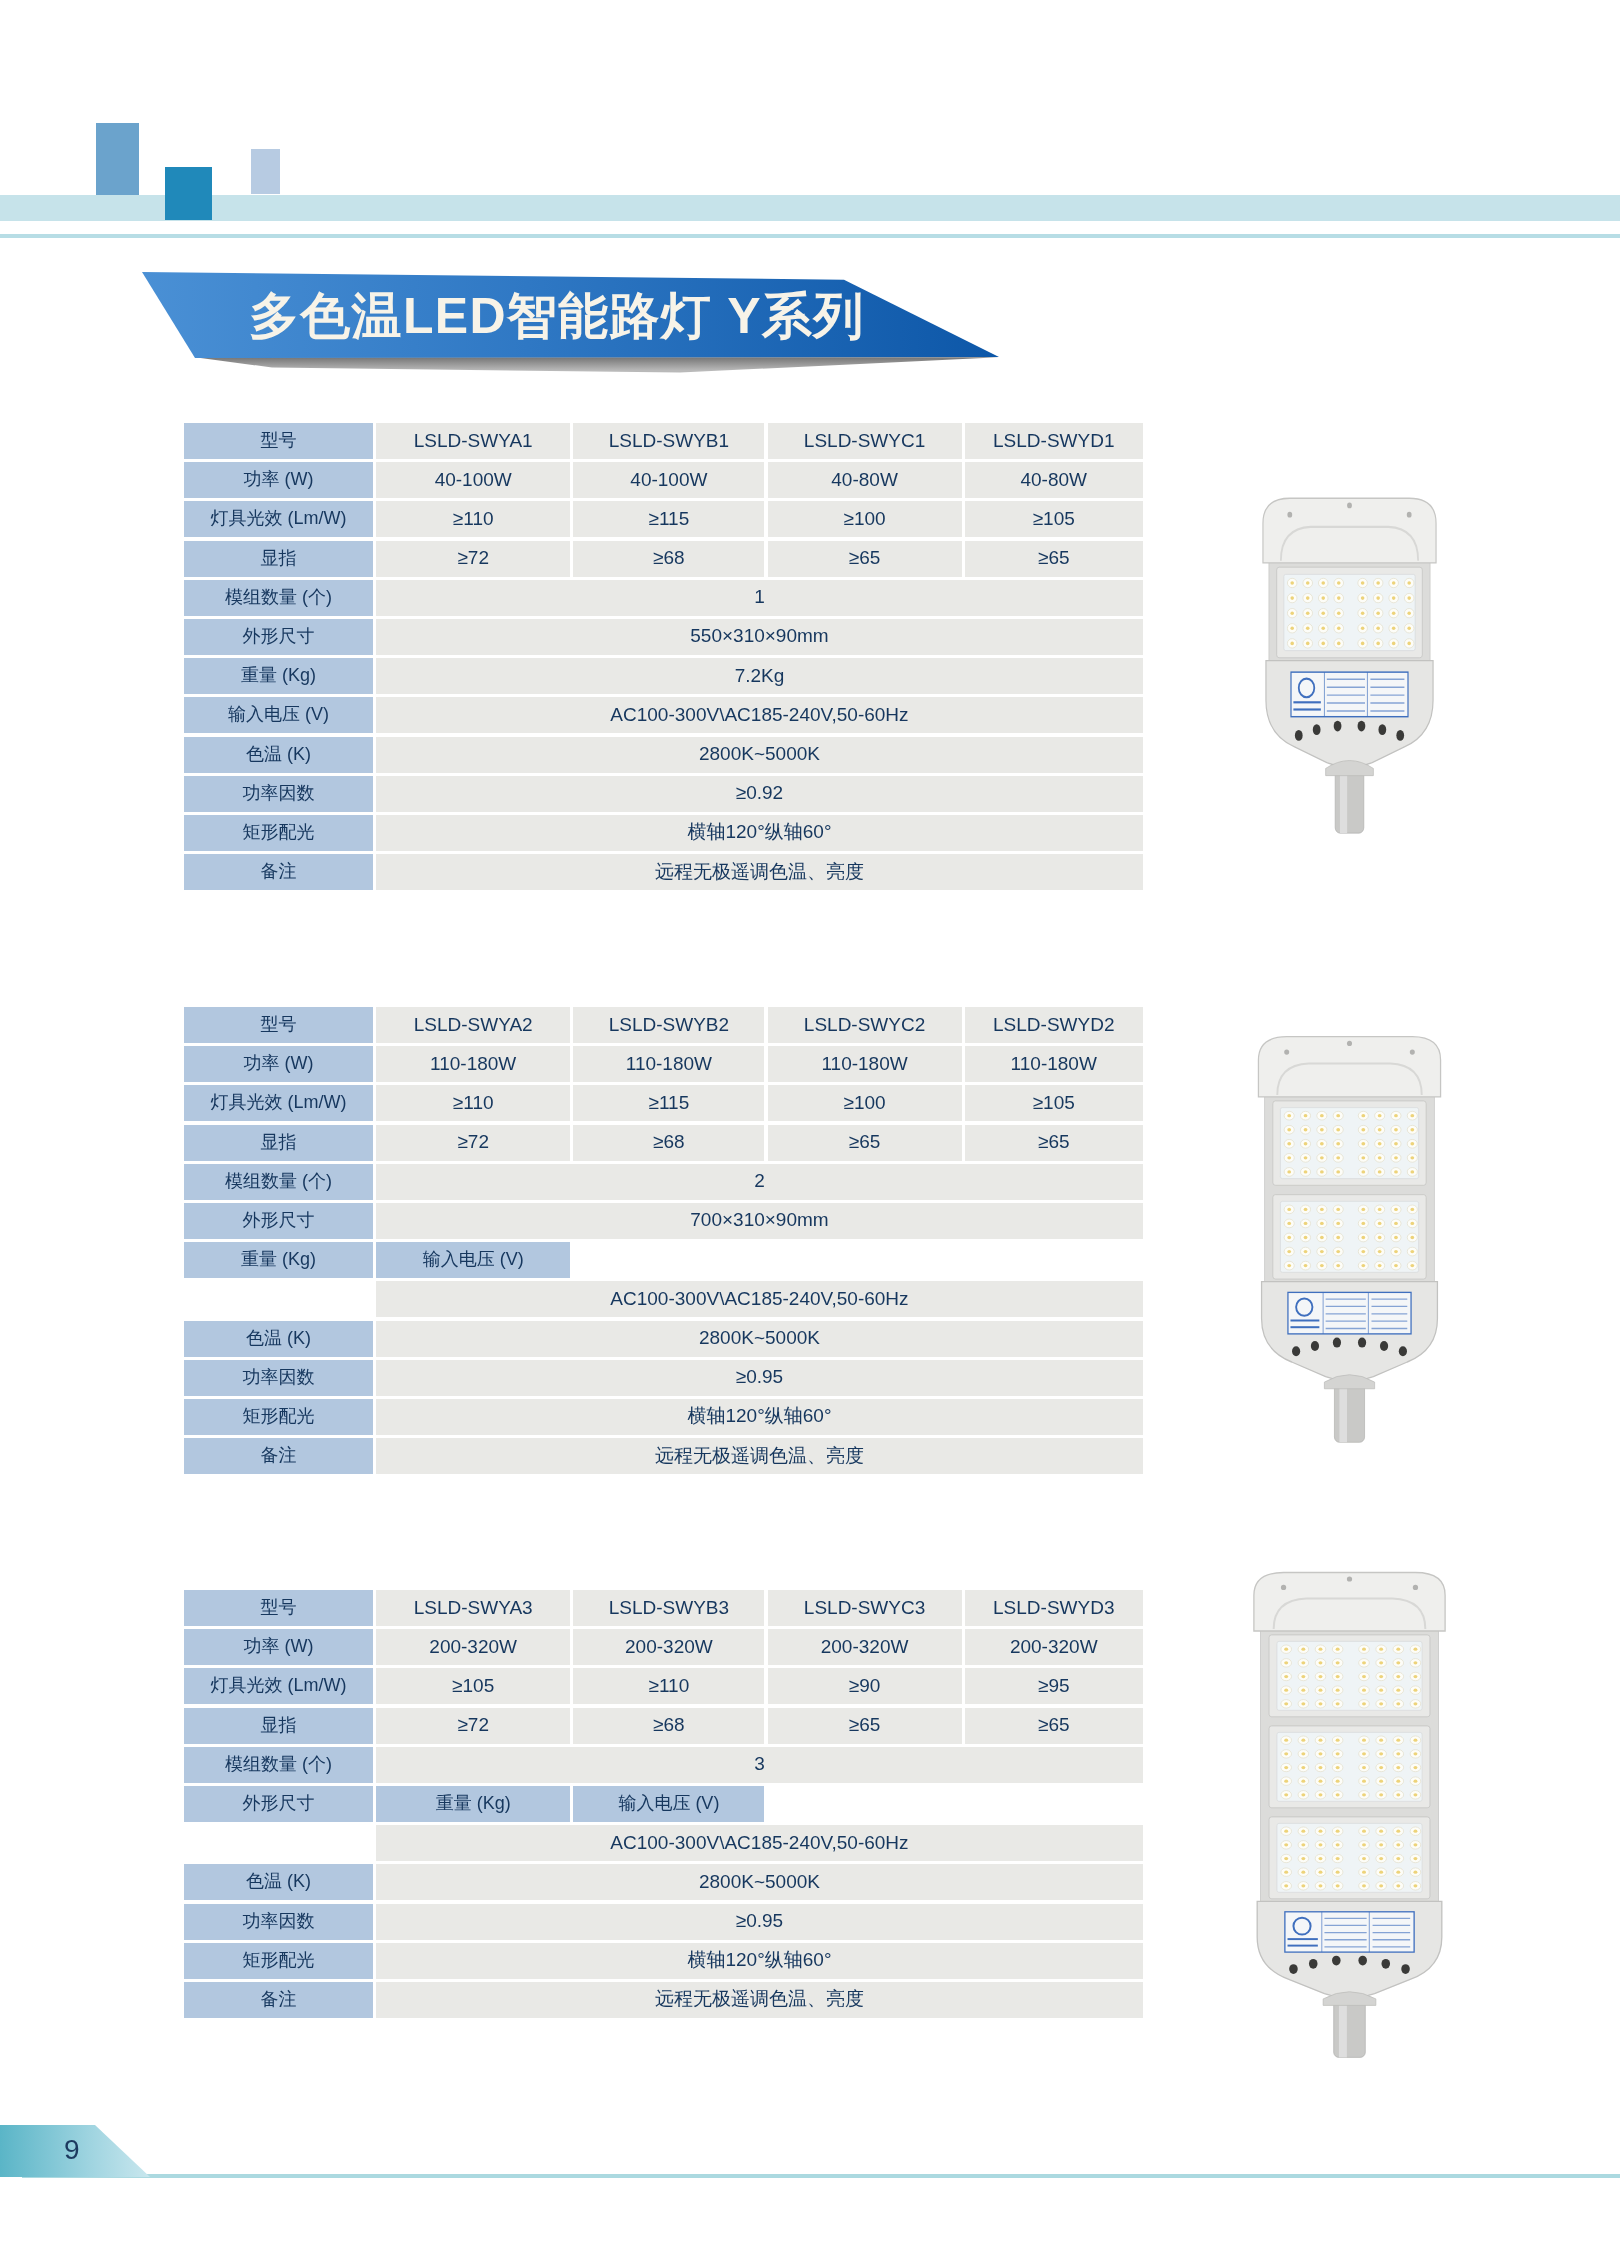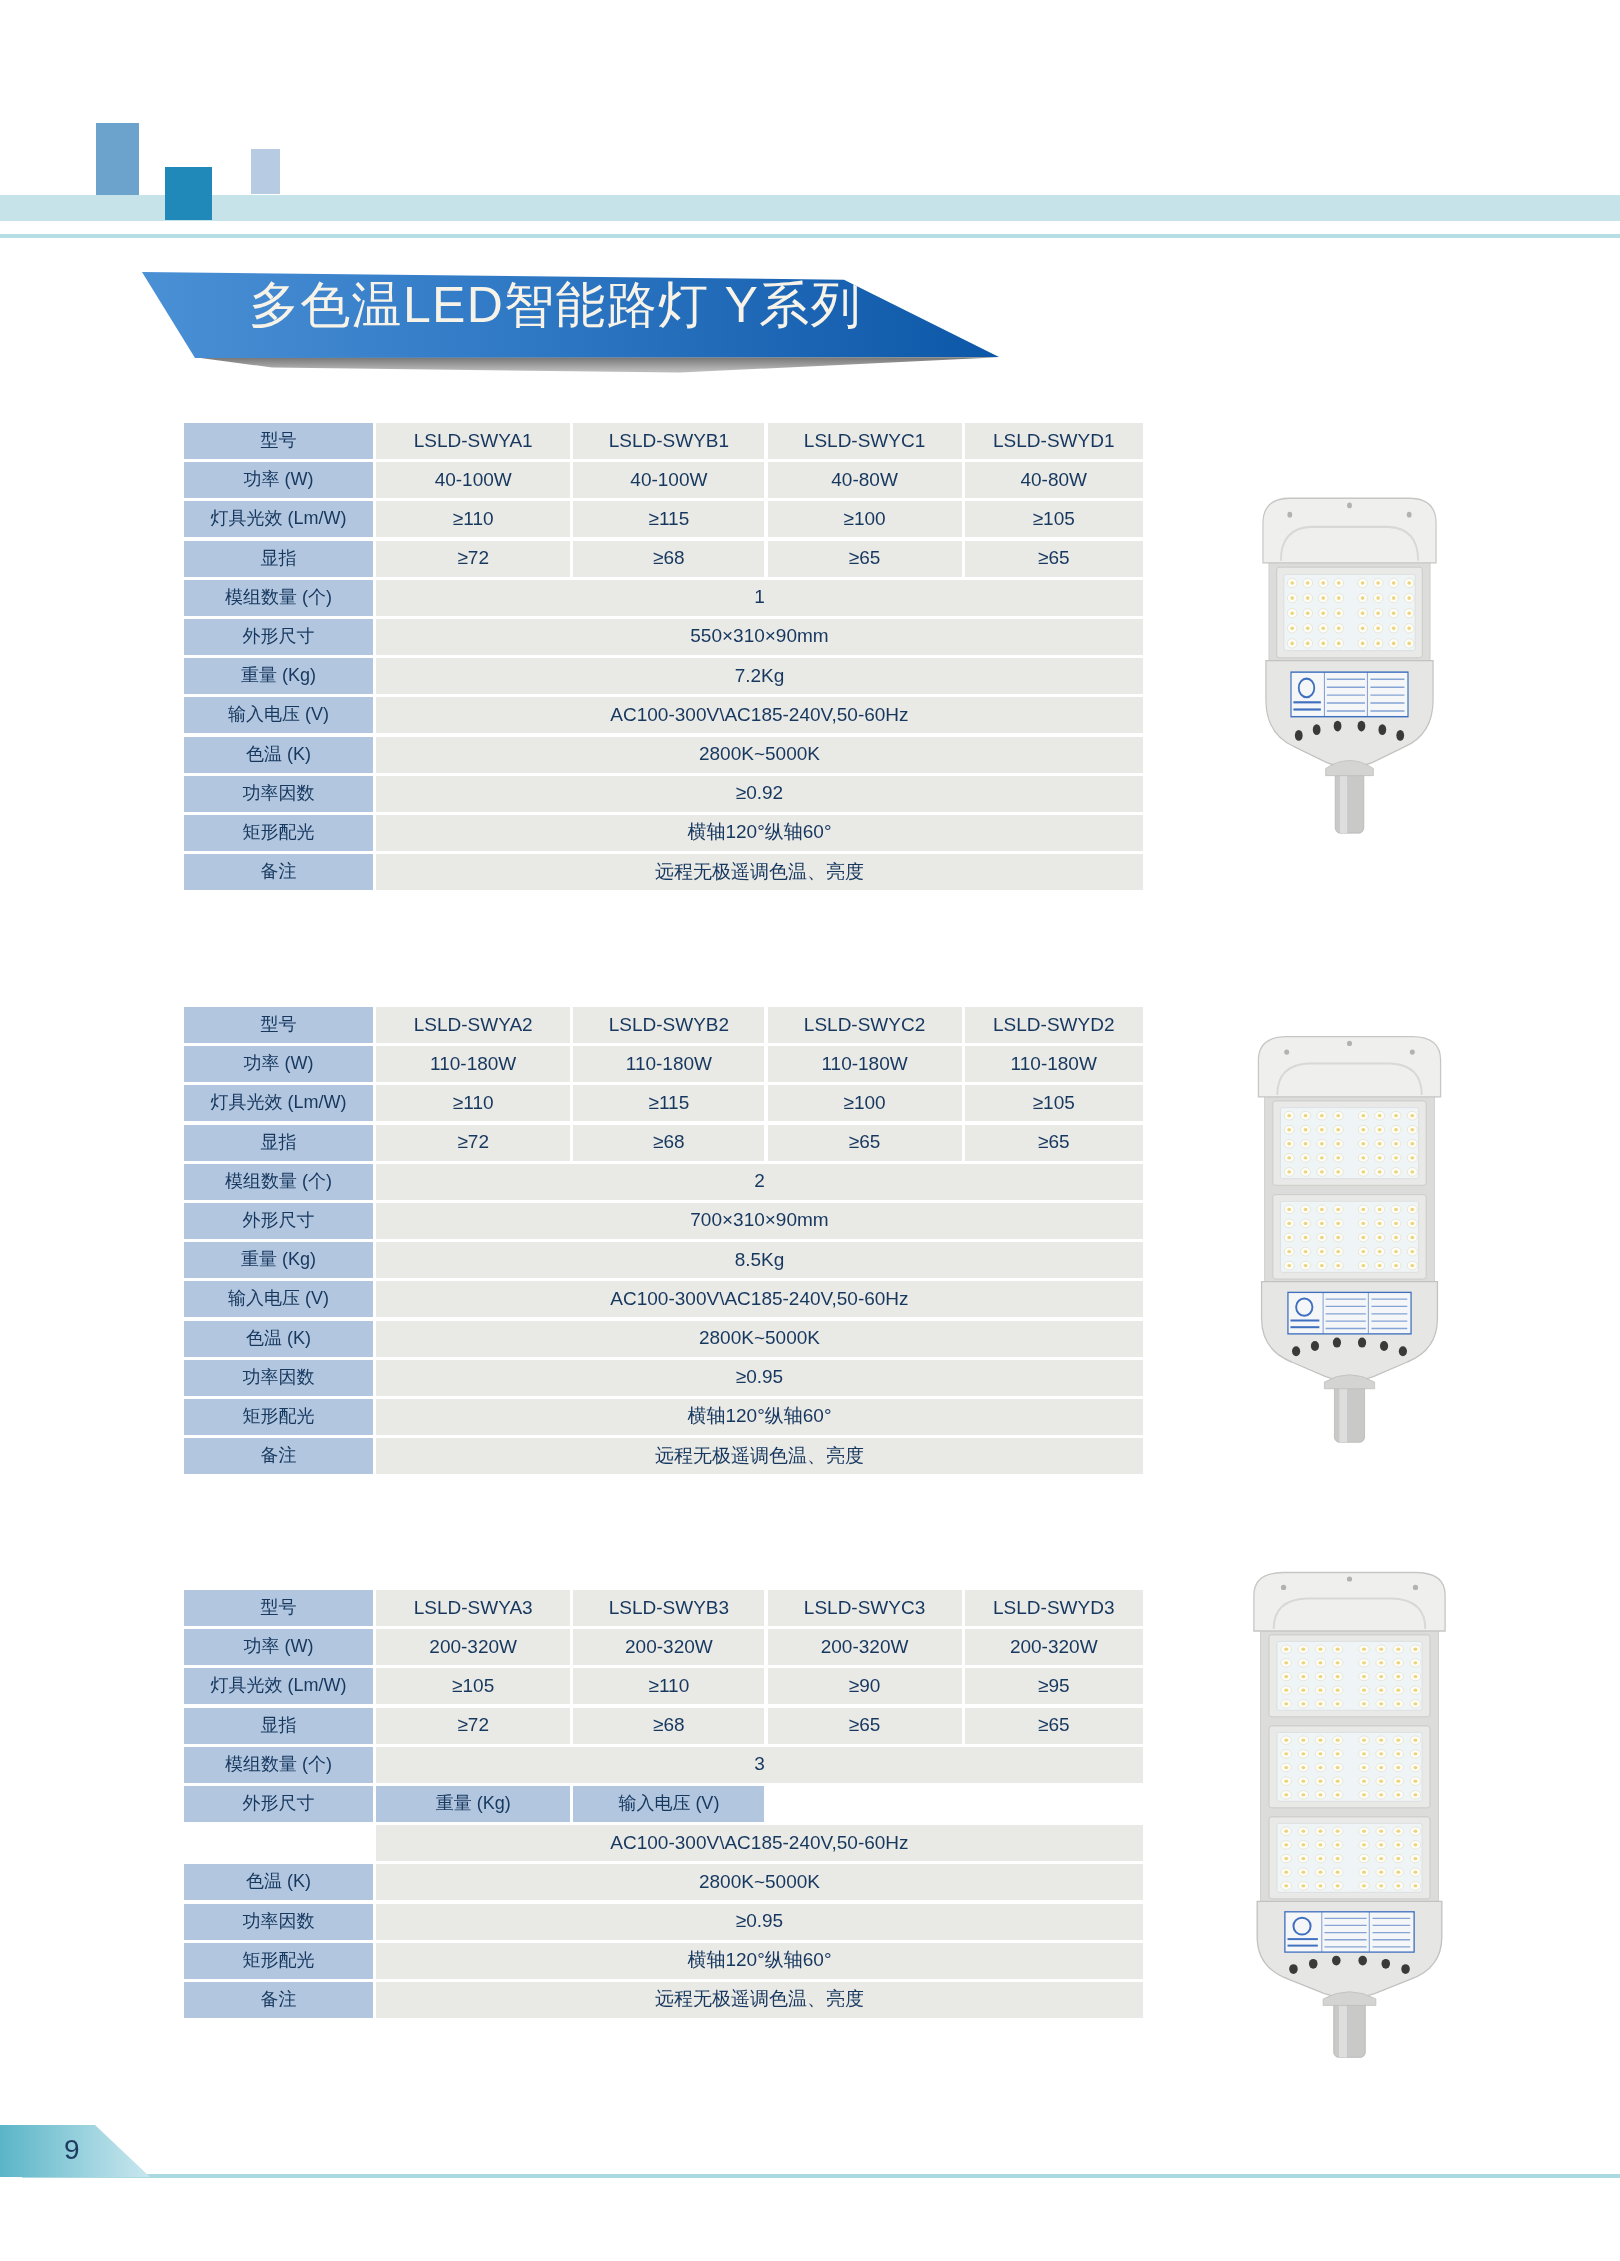--- a/index.html
+++ b/index.html
@@ -14,21 +14,21 @@
   .hdr-bar.b2{left:165px;top:167px;width:47px;height:53px;background:#2089ba;}
   .hdr-bar.b3{left:251px;top:149px;width:29px;height:45px;background:#b7cbe2;}
 
   
   .banner-shadow{position:absolute;left:195px;top:356px;width:805px;height:18px;
      background:linear-gradient(180deg,#6f6f6f 0%,#b9b9b9 80%);
      clip-path:polygon(0px 1.3px,804px 1.3px,485px 16.6px,77px 11.5px);}
   .banner{position:absolute;left:142px;top:272px;width:857px;height:86px;
      background:linear-gradient(90deg,#4a90d5 0%,#2f78c4 45%,#0d57a8 100%);
      clip-path:polygon(0px 0px,702px 7.7px,857px 85px,53px 86px);}
-  .banner-title{position:absolute;left:107px;top:0;font-size:50px;font-weight:normal;
+  .banner-title{position:absolute;left:107px;top:11px;font-size:50px;font-weight:bold;
      color:#f7f3e8;letter-spacing:1.3px;white-space:nowrap;}
 
   
   .spec-table{position:absolute;display:grid;
      grid-template-columns:189px 194px 191px 194px 178px;
      grid-auto-rows:36px;gap:3.2px;width:961px;}
   .spec-table .cell{display:flex;align-items:center;justify-content:center;
      color:#16375e;text-align:center;line-height:1.1;}
   .cell.lab{background:#b2c7df;font-size:18px;text-align:center;}
   .cell.val{background:#e9e9e6;font-size:19px;}
@@ -117,21 +117,20 @@
       <div class="cell lab">显指</div>
       <div class="cell val">≥72</div>
       <div class="cell val">≥68</div>
       <div class="cell val">≥65</div>
       <div class="cell val">≥65</div>
       <div class="cell lab">模组数量 (个)</div>
       <div class="cell val merged">2</div>
       <div class="cell lab">外形尺寸</div>
       <div class="cell val merged">700×310×90mm</div>
       <div class="cell lab">重量 (Kg)</div>
-      <div class="cell val merged">8.5Kg</div>
       <div class="cell lab">输入电压 (V)</div>
       <div class="cell val merged">AC100-300V\AC185-240V,50-60Hz</div>
       <div class="cell lab">色温 (K)</div>
       <div class="cell val merged">2800K~5000K</div>
       <div class="cell lab">功率因数</div>
       <div class="cell val merged">≥0.95</div>
       <div class="cell lab">矩形配光</div>
       <div class="cell val merged">横轴120°纵轴60°</div>
       <div class="cell lab">备注</div>
       <div class="cell val merged">远程无极遥调色温、亮度</div>

